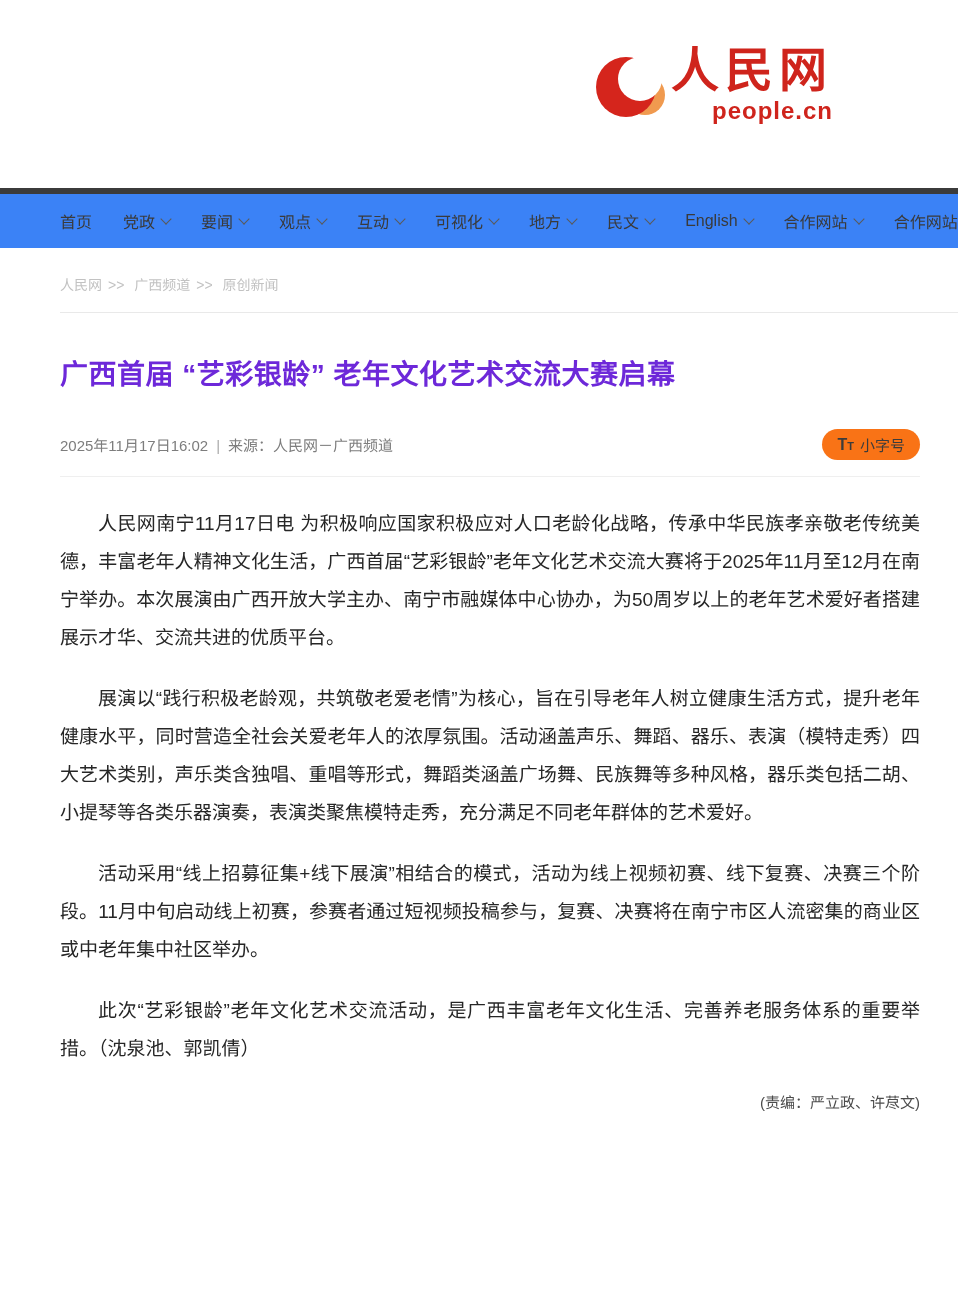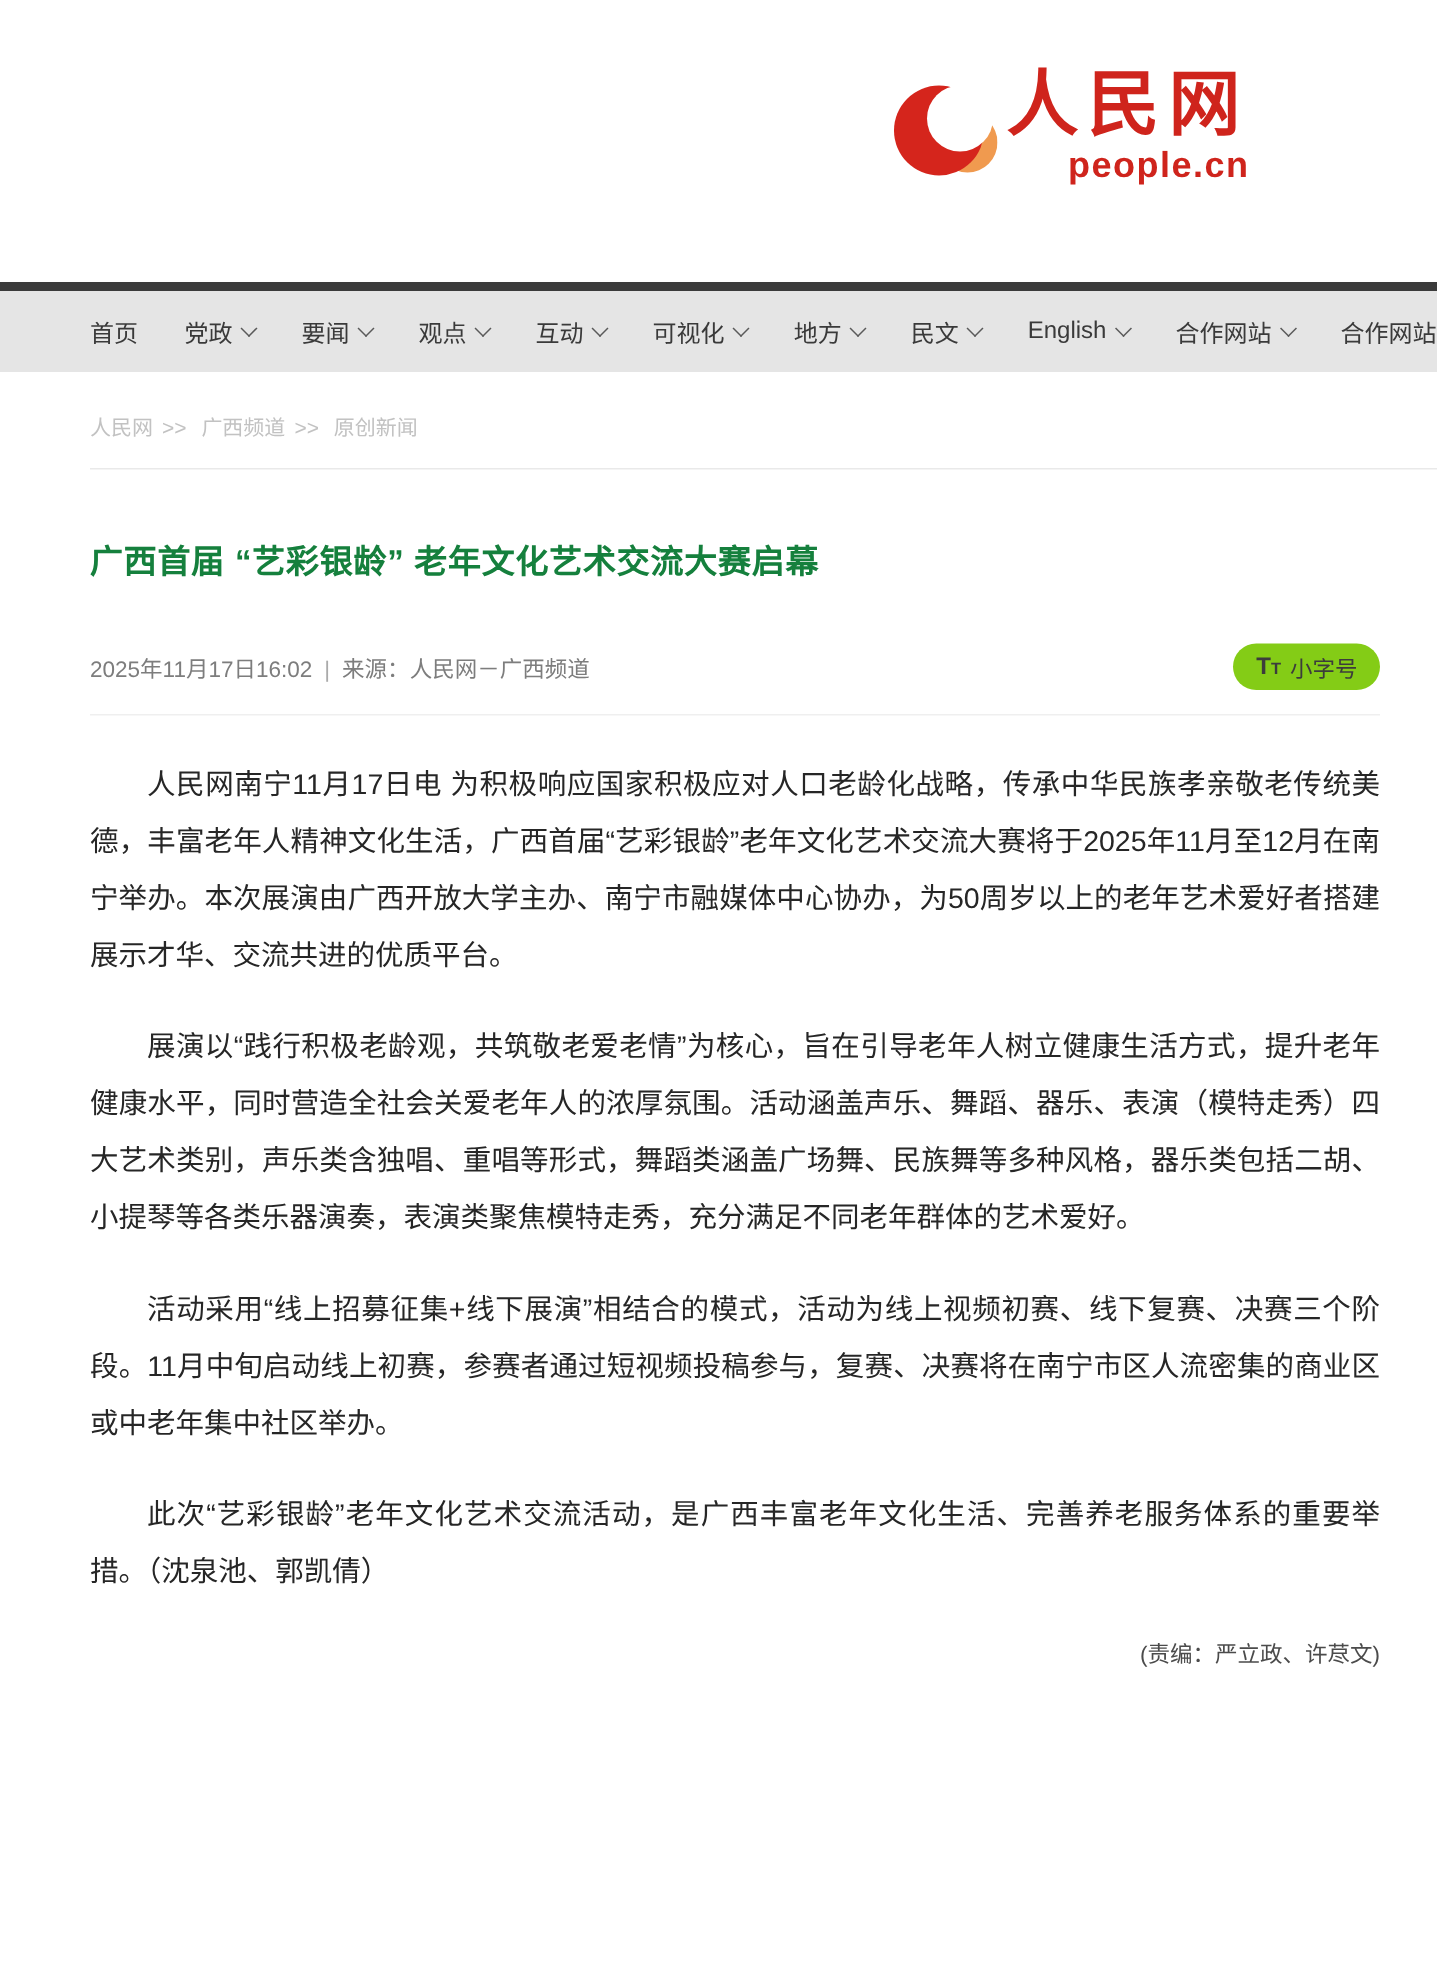--- a/index.html
+++ b/index.html
@@ -13,40 +13,40 @@
   .site-header{position:relative;height:188px;background:#ffffff;}
   .logo{position:absolute;left:595px;top:42px;display:flex;align-items:flex-start;cursor:pointer;}
   .logo-mark{display:block;margin-top:4px;}
   .logo-text{margin-left:6px;display:flex;flex-direction:column;align-items:flex-end;}
   .logo-cn{font-size:48px;font-weight:700;color:#cf241c;letter-spacing:6px;line-height:56px;font-family:"DejaVu Serif","Liberation Serif",serif;}
   .logo-en{font-size:24px;font-weight:700;color:#cf241c;letter-spacing:1px;line-height:26px;margin-top:0px;font-family:"Liberation Sans",sans-serif;}
 
   .top-bar{height:6px;background:#3b3b3b;width:100%;}
 
   
-  .nav{height:54px;background:#e5e5e5;display:flex;align-items:center;padding-left:60px;white-space:nowrap;overflow:hidden;}
+  .nav{height:54px;background:#3b82f6;display:flex;align-items:center;padding-left:60px;white-space:nowrap;overflow:hidden;}
   .nav-item{display:inline-flex;align-items:center;margin-right:31px;font-size:16px;color:#3a3a3a;text-decoration:none;cursor:pointer;flex:0 0 auto;}
   .chev{display:inline-block;width:7px;height:7px;border-right:1.6px solid #5a5a5a;border-bottom:1.6px solid #5a5a5a;transform:rotate(45deg);margin-left:7px;margin-top:-4px;}
 
   
   .breadcrumb{margin:26px 18px 0 60px;font-size:14px;color:#c2c2c2;}
   .bc-link{color:#c2c2c2;text-decoration:none;cursor:pointer;}
   .bc-sep{margin:0 6px;color:#c2c2c2;}
   .bc-item:last-child .bc-sep{display:none;}
 
   .rule{border:none;border-top:1px solid #e9e9e9;margin:18px 0 0 60px;}
   .rule-2{border:none;border-top:1px solid #efefef;margin:16px 38px 0 60px;}
 
   
   .article{margin:0 38px 0 60px;}
-  .article-title{margin:38px 0 0 0;font-size:22px;line-height:48px;font-weight:600;color:#15803d;letter-spacing:0.5px;}
+  .article-title{margin:38px 0 0 0;font-size:28px;line-height:48px;font-weight:600;color:#6d28d9;letter-spacing:0.5px;}
   .meta-row{display:flex;justify-content:space-between;align-items:center;margin-top:30px;}
   .meta-left{font-size:15px;color:#7d7d7d;}
   .meta-sep{margin:0 8px;color:#aaaaaa;}
-  .font-size-btn{display:inline-flex;align-items:center;background:#84cc16;border:none;border-radius:16px;
+  .font-size-btn{display:inline-flex;align-items:center;background:#f97316;border:none;border-radius:16px;
     padding:5px 15px;font-size:15px;color:#3c3c3c;cursor:pointer;font-family:inherit;}
   .tt{margin-right:6px;font-weight:600;color:#3c3c3c;}
   .t-big{font-size:16px;}
   .t-small{font-size:11px;}
 
   .article-body{margin-top:28px;}
   .para{margin:0 0 23px 0;font-size:19px;line-height:38px;color:#262626;text-align:justify;text-indent:2em;word-break:break-all;}
   .editor-note{margin:8px 0 0 0;padding-right:0px;text-align:right;font-size:15px;color:#4b4b4b;}
 </style>
 </head>

